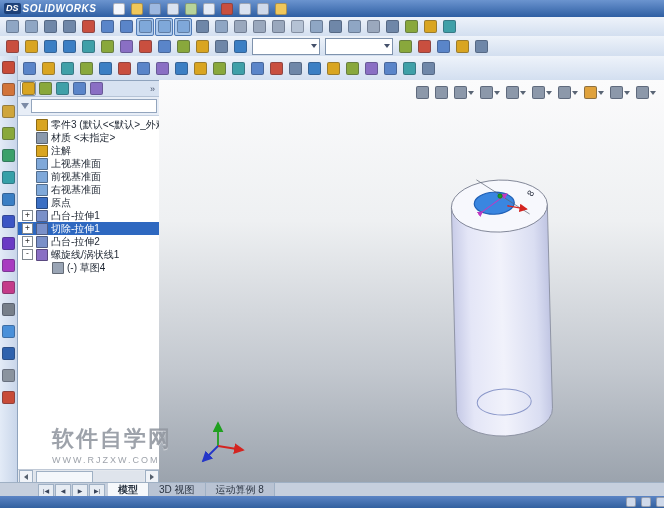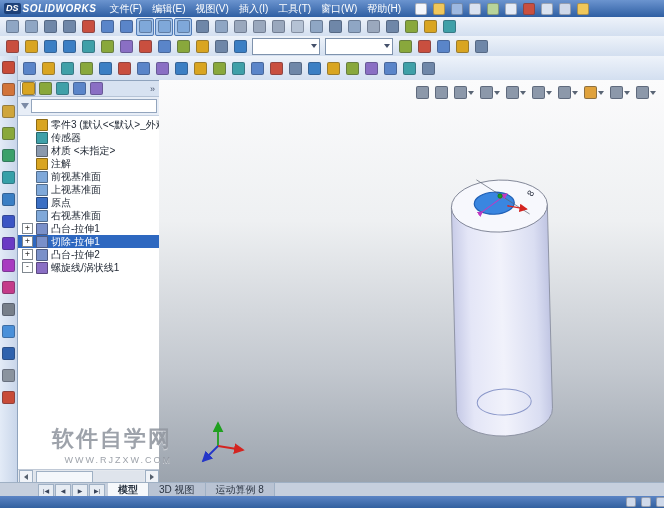--- a/index.html
+++ b/index.html
@@ -69,21 +69,21 @@
   
   .viewport{position:absolute;left:159px;top:80px;width:505px;height:402px;
             background:linear-gradient(180deg,#fbfbfc 0%,#eef0f2 35%,#c3c8cf 72%,#9ba3ad 100%);}
   .hud{position:absolute;top:4px;right:6px;display:flex;align-items:center;gap:2px;}
   .hud-btn{display:flex;align-items:center;padding:1px;border:1px solid transparent;border-radius:2px;}
   .hud-glyph{width:11px;height:11px;border-radius:2px;border:1px solid rgba(40,50,70,.45);}
   .hud-caret{width:0;height:0;border-left:3px solid transparent;border-right:3px solid transparent;border-top:4px solid #5a6575;margin-left:1px;}
 
   
   .watermark{position:absolute;left:52px;top:424px;z-index:40;pointer-events:none;color:rgba(140,146,155,.85);
-             text-shadow:0 1px 0 rgba(255,255,255,.5);text-align:right;}
+             text-shadow:0 1px 0 rgba(255,255,255,.5);}
   .wm-line1{font-size:22px;font-weight:bold;letter-spacing:2px;}
   .wm-line2{font-size:9px;letter-spacing:2px;margin-top:1px;}
 
   
   .tabbar{position:absolute;left:0;top:482px;width:100%;height:14px;background:#c6cfdd;border-top:1px solid #9fb0c4;
           display:flex;align-items:stretch;padding-left:38px;}
   .tabnav{display:flex;align-items:center;gap:1px;margin-right:3px;}
   .tabnav-btn{width:14px;height:11px;background:#e7ecf3;border:1px solid #9fb0c4;display:flex;align-items:center;justify-content:center;
               font-size:6px;color:#39445a;}
   .tabs{display:flex;align-items:flex-start;}
@@ -100,30 +100,20 @@
 </head>
 <body>
 
 <div class="app">
 
   <div class="titlebar">
     <div class="logo">
       <span class="logo-mark">DS</span>
       <span class="logo-text">SOLIDWORKS</span>
     </div>
-    <nav class="menus">
-
-    <span class="menu-item">文件(F)</span>
-        <span class="menu-item">编辑(E)</span>
-        <span class="menu-item">视图(V)</span>
-        <span class="menu-item">插入(I)</span>
-        <span class="menu-item">工具(T)</span>
-        <span class="menu-item">窗口(W)</span>
-        <span class="menu-item">帮助(H)</span>
-      </nav>
     <div class="titlebar-icons iconrow">
 
         <div class="tbi">
           <span class="glyphbox" style="background: rgb(244, 247, 253);"></span>
         </div>
 
         <div class="tbi">
           <span class="glyphbox" style="background: rgb(240, 199, 90);"></span>
         </div>
 
@@ -535,60 +525,55 @@
     </div>
     <div class="tree">
 
         <div class="tree-row">
           <span class="expander"></span>
           <span class="tree-icon" style="background: rgb(217, 165, 33);"></span>
           <span class="tree-label">零件3 (默认&lt;&lt;默认&gt;_外观 显</span>
         </div>
 
 
-        <div class="tree-row">
-          <span class="expander"></span>
-          <span class="tree-icon" style="background: rgb(63, 160, 168);"></span>
-          <span class="tree-label">传感器</span>
-        </div>
 
         <div class="tree-row">
           <span class="expander"></span>
           <span class="tree-icon" style="background: rgb(138, 153, 173);"></span>
           <span class="tree-label">材质 &lt;未指定&gt;</span>
         </div>
 
         <div class="tree-row">
           <span class="expander"></span>
           <span class="tree-icon" style="background: rgb(217, 165, 33);"></span>
           <span class="tree-label">注解</span>
         </div>
 
         <div class="tree-row">
           <span class="expander"></span>
           <span class="tree-icon" style="background: rgb(127, 168, 217);"></span>
-          <span class="tree-label">前视基准面</span>
+          <span class="tree-label">上视基准面</span>
         </div>
 
         <div class="tree-row">
           <span class="expander"></span>
           <span class="tree-icon" style="background: rgb(127, 168, 217);"></span>
-          <span class="tree-label">上视基准面</span>
+          <span class="tree-label">前视基准面</span>
+        </div>
+
+        <div class="tree-row">
+          <span class="expander"></span>
+          <span class="tree-icon" style="background: rgb(127, 168, 217);"></span>
+          <span class="tree-label">右视基准面</span>
         </div>
 
         <div class="tree-row">
           <span class="expander"></span>
           <span class="tree-icon" style="background: rgb(59, 111, 196);"></span>
           <span class="tree-label">原点</span>
-        </div>
-
-        <div class="tree-row">
-          <span class="expander"></span>
-          <span class="tree-icon" style="background: rgb(127, 168, 217);"></span>
-          <span class="tree-label">右视基准面</span>
         </div>
 
         <div class="tree-row">
           <span class="expander">+</span>
           <span class="tree-icon" style="background: rgb(122, 144, 201);"></span>
           <span class="tree-label">凸台-拉伸1</span>
         </div>
 
         <div class="tree-row selected">
           <span class="expander">+</span>
@@ -601,20 +586,25 @@
           <span class="tree-icon" style="background: rgb(122, 144, 201);"></span>
           <span class="tree-label">凸台-拉伸2</span>
         </div>
 
         <div class="tree-row">
           <span class="expander">-</span>
           <span class="tree-icon" style="background: rgb(138, 111, 196);"></span>
           <span class="tree-label">螺旋线/涡状线1</span>
         </div>
 
+        <div class="tree-row indent">
+          <span class="expander"></span>
+          <span class="tree-icon" style="background: rgb(154, 165, 181);"></span>
+          <span class="tree-label">(-) 草图4</span>
+        </div>
 
       </div>
     <div class="panel-hscroll">
       <div class="scroll-btn">
           <span class="tri-left"></span>
         </div>
       <div class="scroll-track">
         <div class="scroll-thumb"></div>
       </div>
       <div class="scroll-btn">

